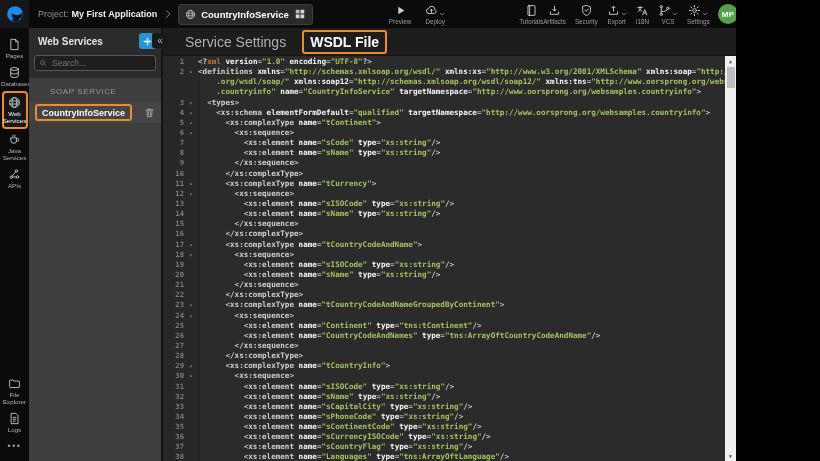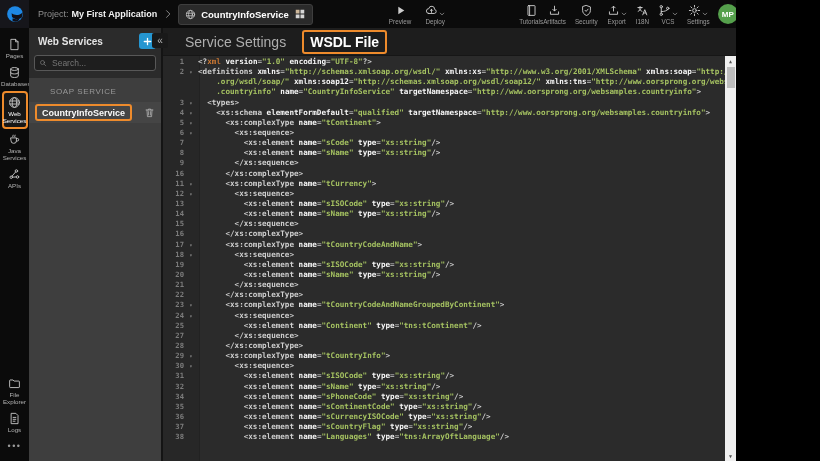--- a/index.html
+++ b/index.html
@@ -376,26 +376,28 @@
             <div class="crow"><span class="ln">16</span><span class="fold"></span><span class="txt">      &lt;/xs:complexType&gt;</span></div>
             <div class="crow"><span class="ln">17</span><span class="fold">▾</span><span class="txt">      &lt;xs:complexType <span class="a">name</span><span class="eq">=</span><span class="s">"</span><span class="s">tCountryCodeAndName"</span>&gt;</span></div>
             <div class="crow"><span class="ln">18</span><span class="fold">▾</span><span class="txt">        &lt;xs:sequence&gt;</span></div>
             <div class="crow"><span class="ln">19</span><span class="fold"></span><span class="txt">          &lt;xs:element <span class="a">name</span><span class="eq">=</span><span class="s">"</span><span class="s">sISOCode"</span> <span class="a">type</span><span class="eq">=</span><span class="s">"</span><span class="s">xs:string"</span>/&gt;</span></div>
             <div class="crow"><span class="ln">20</span><span class="fold"></span><span class="txt">          &lt;xs:element <span class="a">name</span><span class="eq">=</span><span class="s">"</span><span class="s">sName"</span> <span class="a">type</span><span class="eq">=</span><span class="s">"</span><span class="s">xs:string"</span>/&gt;</span></div>
             <div class="crow"><span class="ln">21</span><span class="fold"></span><span class="txt">        &lt;/xs:sequence&gt;</span></div>
             <div class="crow"><span class="ln">22</span><span class="fold"></span><span class="txt">      &lt;/xs:complexType&gt;</span></div>
             <div class="crow"><span class="ln">23</span><span class="fold">▾</span><span class="txt">      &lt;xs:complexType <span class="a">name</span><span class="eq">=</span><span class="s">"</span><span class="s">tCountryCodeAndNameGroupedByContinent"</span>&gt;</span></div>
             <div class="crow"><span class="ln">24</span><span class="fold">▾</span><span class="txt">        &lt;xs:sequence&gt;</span></div>
             <div class="crow"><span class="ln">25</span><span class="fold"></span><span class="txt">          &lt;xs:element <span class="a">name</span><span class="eq">=</span><span class="s">"</span><span class="s">Continent"</span> <span class="a">type</span><span class="eq">=</span><span class="s">"</span><span class="s">tns:tContinent"</span>/&gt;</span></div>
+            <div class="crow"><span class="ln">26</span><span class="fold"></span><span class="txt">          &lt;xs:element <span class="a">name</span><span class="eq">=</span><span class="s">"</span><span class="s">CountryCodeAndNames"</span> <span class="a">type</span><span class="eq">=</span><span class="s">"</span><span class="s">tns:ArrayOftCountryCodeAndName"</span>/&gt;</span></div>
             <div class="crow"><span class="ln">27</span><span class="fold"></span><span class="txt">        &lt;/xs:sequence&gt;</span></div>
             <div class="crow"><span class="ln">28</span><span class="fold"></span><span class="txt">      &lt;/xs:complexType&gt;</span></div>
             <div class="crow"><span class="ln">29</span><span class="fold">▾</span><span class="txt">      &lt;xs:complexType <span class="a">name</span><span class="eq">=</span><span class="s">"</span><span class="s">tCountryInfo"</span>&gt;</span></div>
             <div class="crow"><span class="ln">30</span><span class="fold">▾</span><span class="txt">        &lt;xs:sequence&gt;</span></div>
             <div class="crow"><span class="ln">31</span><span class="fold"></span><span class="txt">          &lt;xs:element <span class="a">name</span><span class="eq">=</span><span class="s">"</span><span class="s">sISOCode"</span> <span class="a">type</span><span class="eq">=</span><span class="s">"</span><span class="s">xs:string"</span>/&gt;</span></div>
             <div class="crow"><span class="ln">32</span><span class="fold"></span><span class="txt">          &lt;xs:element <span class="a">name</span><span class="eq">=</span><span class="s">"</span><span class="s">sName"</span> <span class="a">type</span><span class="eq">=</span><span class="s">"</span><span class="s">xs:string"</span>/&gt;</span></div>
+            <div class="crow"><span class="ln">33</span><span class="fold"></span><span class="txt">          &lt;xs:element <span class="a">name</span><span class="eq">=</span><span class="s">"</span><span class="s">sCapitalCity"</span> <span class="a">type</span><span class="eq">=</span><span class="s">"</span><span class="s">xs:string"</span>/&gt;</span></div>
             <div class="crow"><span class="ln">34</span><span class="fold"></span><span class="txt">          &lt;xs:element <span class="a">name</span><span class="eq">=</span><span class="s">"</span><span class="s">sPhoneCode"</span> <span class="a">type</span><span class="eq">=</span><span class="s">"</span><span class="s">xs:string"</span>/&gt;</span></div>
             <div class="crow"><span class="ln">35</span><span class="fold"></span><span class="txt">          &lt;xs:element <span class="a">name</span><span class="eq">=</span><span class="s">"</span><span class="s">sContinentCode"</span> <span class="a">type</span><span class="eq">=</span><span class="s">"</span><span class="s">xs:string"</span>/&gt;</span></div>
             <div class="crow"><span class="ln">36</span><span class="fold"></span><span class="txt">          &lt;xs:element <span class="a">name</span><span class="eq">=</span><span class="s">"</span><span class="s">sCurrencyISOCode"</span> <span class="a">type</span><span class="eq">=</span><span class="s">"</span><span class="s">xs:string"</span>/&gt;</span></div>
             <div class="crow"><span class="ln">37</span><span class="fold"></span><span class="txt">          &lt;xs:element <span class="a">name</span><span class="eq">=</span><span class="s">"</span><span class="s">sCountryFlag"</span> <span class="a">type</span><span class="eq">=</span><span class="s">"</span><span class="s">xs:string"</span>/&gt;</span></div>
             <div class="crow"><span class="ln">38</span><span class="fold"></span><span class="txt">          &lt;xs:element <span class="a">name</span><span class="eq">=</span><span class="s">"</span><span class="s">Languages"</span> <span class="a">type</span><span class="eq">=</span><span class="s">"</span><span class="s">tns:ArrayOftLanguage"</span>/&gt;</span></div>
           </div>
         <div class="vscroll">
           <div class="vs-arrow">▲</div>
           <div class="vs-thumb"></div>
           <div class="vs-arrow down">▼</div>

